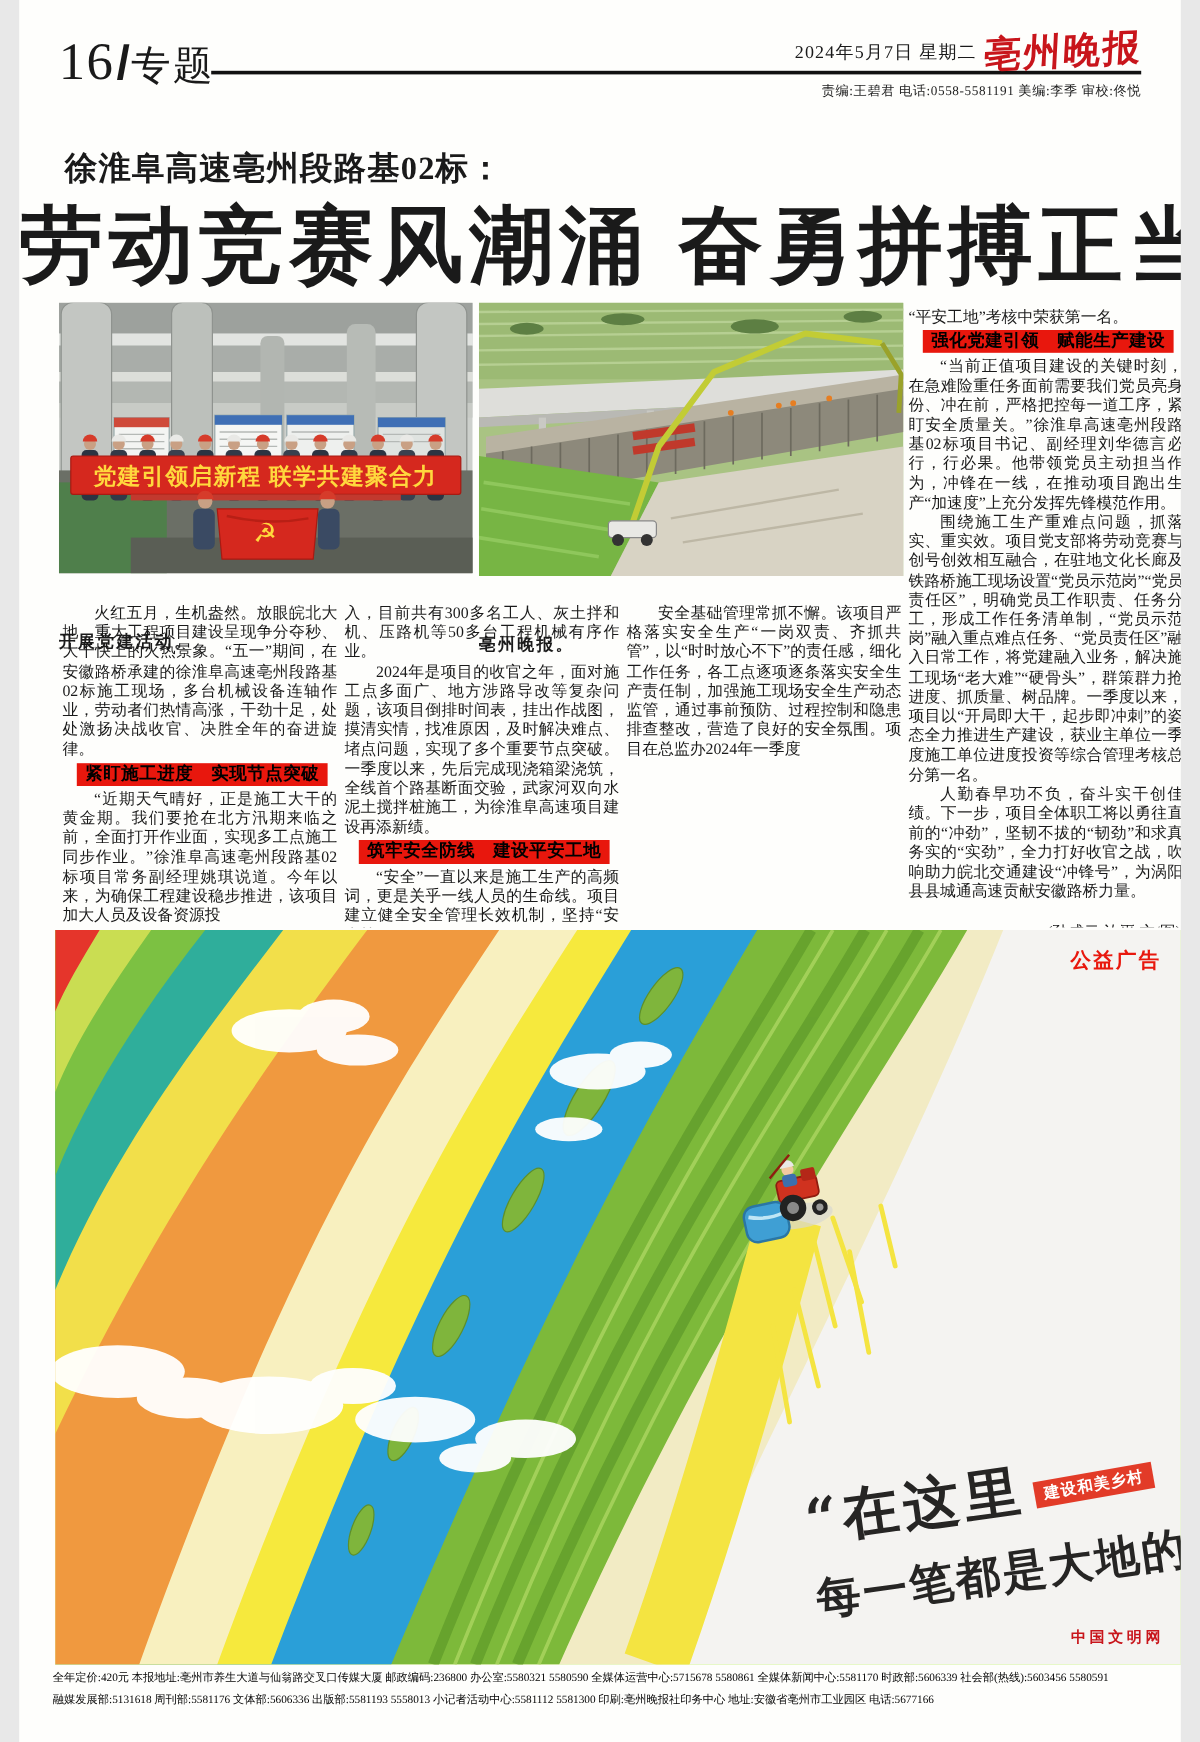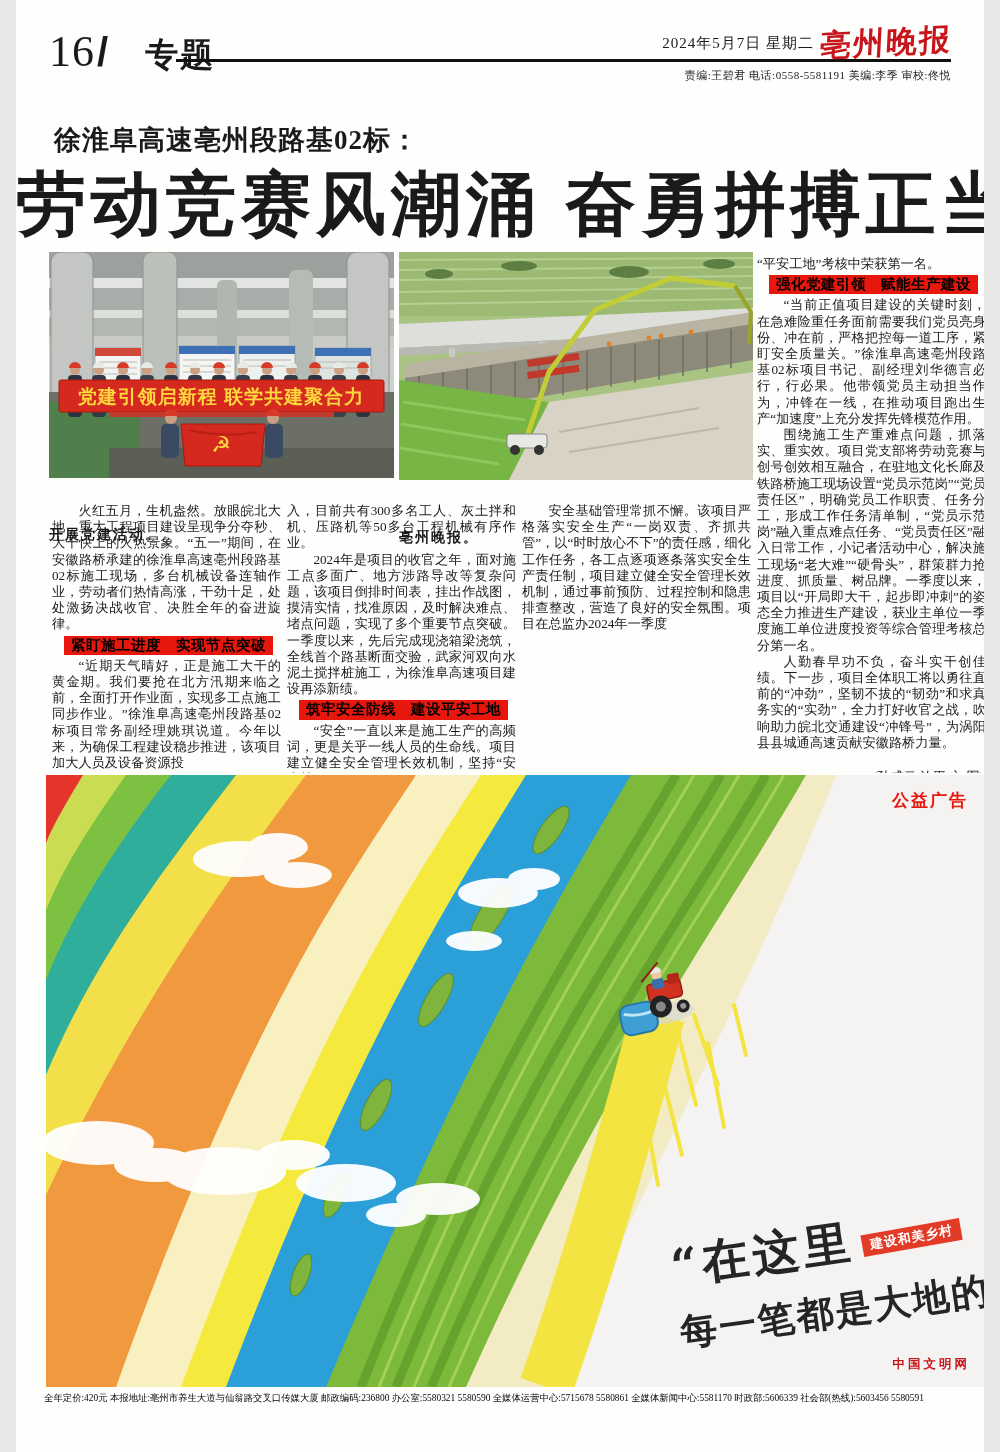--- a/index.html
+++ b/index.html
@@ -2,21 +2,21 @@
 <html><head>
 <meta charset="utf-8">
 <style>
   html,body{margin:0;padding:0;background:#e8e8e8;}
   .page{position:relative;width:968px;height:1452px;background:#fefefc;margin:0 auto;overflow:hidden;
         font-family:"Liberation Serif","DejaVu Serif",serif;color:#1a1a1a;}
   
   .pageno{position:absolute;left:33px;top:26px;display:flex;align-items:baseline;}
   .pageno .num{font-size:44px;font-family:"Liberation Serif",serif;font-weight:400;letter-spacing:1px;}
   .pageno .slash{font-size:40px;font-weight:900;font-family:"Liberation Sans",sans-serif;margin:0 1px 0 2px;}
-  .pageno .sec{font-size:33px;font-weight:700;font-family:"Liberation Sans",sans-serif;letter-spacing:2px;margin-left:36px;}
+  .pageno .sec{font-size:33px;font-weight:400;font-family:"Liberation Sans",sans-serif;letter-spacing:2px;}
   .head-rule{position:absolute;left:160px;right:33px;top:59px;height:3px;background:#111;}
   .head-date{position:absolute;right:170px;top:34px;font-size:15px;letter-spacing:1px;white-space:nowrap;}
   .paper-logo{position:absolute;right:32px;top:22px;font-size:31px;font-weight:900;color:#c8151b;
               font-family:"DejaVu Serif",serif;transform:rotate(-3deg) skewX(-6deg);letter-spacing:2px;white-space:nowrap;}
   .head-editors{position:absolute;right:33px;top:68px;font-size:11px;letter-spacing:.5px;color:#222;white-space:nowrap;}
   
   .kicker{position:absolute;left:38px;top:122px;font-size:27px;font-weight:700;letter-spacing:1px;}
   .headline{position:absolute;left:0;top:158px;width:100%;text-align:center;font-size:70px;font-weight:900;
             font-family:"Liberation Sans","DejaVu Sans",sans-serif;letter-spacing:5px;white-space:nowrap;}
   
@@ -290,28 +290,28 @@
   </div>
 
   <div class="col" style="left:271px;top:503px;height:270px;">
     <p class="noind">入，目前共有300多名工人、灰土拌和机、压路机等50多台工程机械有序作业。</p>
     <p>2024年是项目的收官之年，面对施工点多面广、地方涉路导改等复杂问题，该项目倒排时间表，挂出作战图，摸清实情，找准原因，及时解决难点、堵点问题，实现了多个重要节点突破。一季度以来，先后完成现浇箱梁浇筑，全线首个路基断面交验，武家河双向水泥土搅拌桩施工，为徐淮阜高速项目建设再添新绩。</p>
     <span class="subhead">筑牢安全防线　建设平安工地</span>
     <p>“安全”一直以来是施工生产的高频词，更是关乎一线人员的生命线。项目建立健全安全管理长效机制，坚持“安全第</p>
   </div>
 
   <div class="col" style="left:506px;top:503px;height:270px;">
-    <p>安全基础管理常抓不懈。该项目严格落实安全生产“一岗双责、齐抓共管”，以“时时放心不下”的责任感，细化工作任务，各工点逐项逐条落实安全生产责任制，项目建立健全安全管理长效机制，通过事前预防、过程控制和隐患排查整改，营造了良好的安全氛围。项目在总监办2024年一季度</p>
+    <p>安全基础管理常抓不懈。该项目严格落实安全生产“一岗双责、齐抓共管”，以“时时放心不下”的责任感，细化工作任务，各工点逐项逐条落实安全生产责任制，加强施工现场安全生产动态监管，通过事前预防、过程控制和隐患排查整改，营造了良好的安全氛围。项目在总监办2024年一季度</p>
   </div>
 
   <div class="col" style="left:741px;top:256px;height:517px;">
     <p class="noind">“平安工地”考核中荣获第一名。</p>
     <span class="subhead">强化党建引领　赋能生产建设</span>
     <p>“当前正值项目建设的关键时刻，在急难险重任务面前需要我们党员亮身份、冲在前，严格把控每一道工序，紧盯安全质量关。”徐淮阜高速亳州段路基02标项目书记、副经理刘华德言必行，行必果。他带领党员主动担当作为，冲锋在一线，在推动项目跑出生产“加速度”上充分发挥先锋模范作用。</p>
-    <p>围绕施工生产重难点问题，抓落实、重实效。项目党支部将劳动竞赛与创号创效相互融合，在驻地文化长廊及铁路桥施工现场设置“党员示范岗”“党员责任区”，明确党员工作职责、任务分工，形成工作任务清单制，“党员示范岗”融入重点难点任务、“党员责任区”融入日常工作，小记者活动中心，解决施工现场“老大难”“硬骨头”，群策群力抢进度、抓质量、树品牌。一季度以来，项目以“开局即大干，起步即冲刺”的姿态全力推进生产建设，获业主单位一季度施工单位进度投资等综合管理考核总分第一名。</p>
+    <p>围绕施工生产重难点问题，抓落实、重实效。项目党支部将劳动竞赛与创号创效相互融合，在驻地文化长廊及铁路桥施工现场设置“党员示范岗”“党员责任区”，明确党员工作职责、任务分工，形成工作任务清单制，“党员示范岗”融入重点难点任务、“党员责任区”融入日常工作，将党建融入业务，解决施工现场“老大难”“硬骨头”，群策群力抢进度、抓质量、树品牌。一季度以来，项目以“开局即大干，起步即冲刺”的姿态全力推进生产建设，获业主单位一季度施工单位进度投资等综合管理考核总分第一名。</p>
     <p>人勤春早功不负，奋斗实干创佳绩。下一步，项目全体职工将以勇往直前的“冲劲”，坚韧不拔的“韧劲”和求真务实的“实劲”，全力打好收官之战，吹响助力皖北交通建设“冲锋号”，为涡阳县县城通高速贡献安徽路桥力量。</p>
     <div class="byline">(孙成云  汝平  文/图)</div>
   </div>
 
   <div class="ad">
     <svg width="940" height="612" viewBox="0 0 940 612">
       <rect width="940" height="612" fill="#f4f3f1"></rect>
 
       <path d="M790,0 C720,175 615,380 505,612 L0,612 L0,0 Z" fill="#f2ebc4"></path>
 
@@ -393,14 +393,15 @@
     <div class="slogan">
       <div>
         <span class="l1">“在这里</span><span class="badge">建设和美乡村</span>
       </div>
       <div class="l2">每一笔都是大地的艺术”</div>
     </div>
     <div class="ad-credit">中国文明网</div>
   </div>
 
   <div class="footer" style="top:1392px;">全年定价:420元  本报地址:亳州市养生大道与仙翁路交叉口传媒大厦  邮政编码:236800  办公室:5580321 5580590  全媒体运营中心:5715678  5580861  全媒体新闻中心:5581170  时政部:5606339  社会部(热线):5603456 5580591</div>
+  <div class="footer" style="top:1410px;">融媒发展部:5131618  周刊部:5581176  文体部:5606336  出版部:5581193  5558013  小记者活动中心:5581112  5581300  印刷:亳州晚报社印务中心  地址:安徽省亳州市工业园区  电话:5677166</div>
 
 </div>
 
 </body></html>

